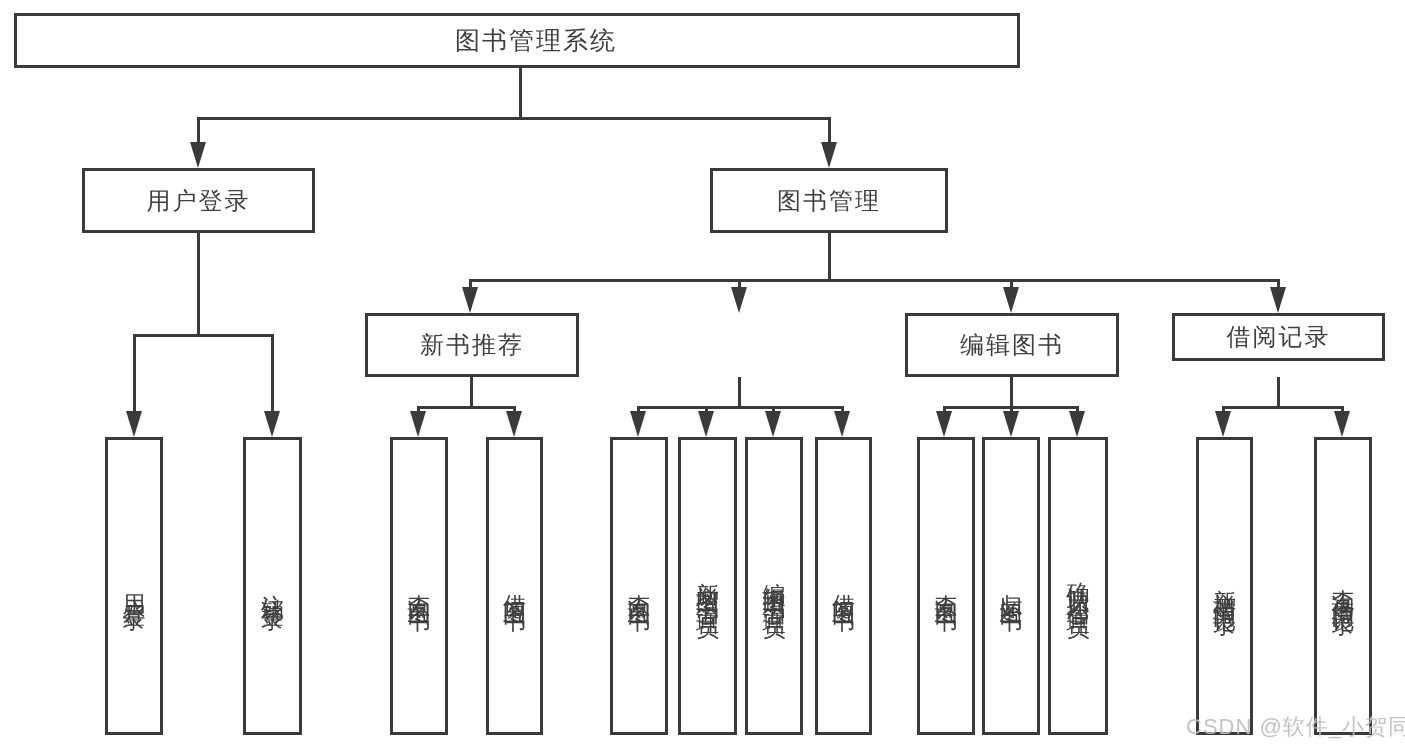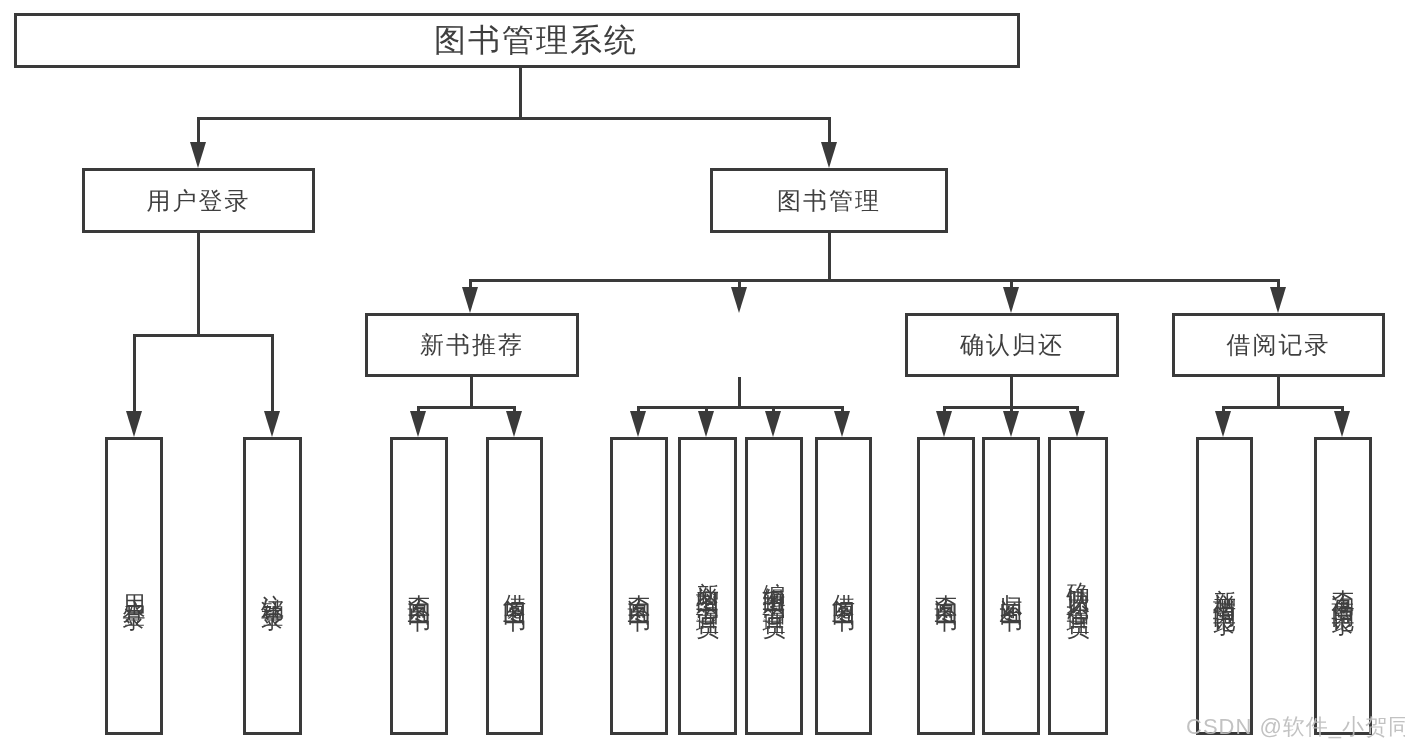--- a/index.html
+++ b/index.html
@@ -12,21 +12,21 @@
   }
   .box{
     position:absolute;
     box-sizing:border-box;
     background:#ffffff;
     border:3px solid #3a3a3a;
     display:flex;align-items:center;justify-content:center;
     color:#3f3f3f;
   }
   .hbox{font-size:24px;letter-spacing:2px;}
-  .rootbox{font-size:32px;letter-spacing:2px;padding-left:38px;}
+  .rootbox{font-size:25px;letter-spacing:2px;padding-left:38px;}
   .vbox{
     font-size:23px;
     letter-spacing:5px;
   }
   .vbox .vtext{
     writing-mode:vertical-lr;
     text-orientation:upright;
     line-height:1;
   }
   .ln{position:absolute;background:#3a3a3a;}
@@ -60,23 +60,23 @@
     <span>用户登录</span>
   </div>
   <div class="box hbox" style="left:365px;top:313px;width:214px;height:64px;">
     <span>新书推荐</span>
   </div>
 
   <div class="box hbox" style="left:710px;top:168px;width:238px;height:65px;">
     <span>图书管理</span>
   </div>
   <div class="box hbox" style="left:905px;top:313px;width:214px;height:64px;">
-    <span>确认归还</span>
+    <span>编辑图书</span>
   </div>
-  <div class="box hbox" style="left:1172px;top:313px;width:213px;height:64px;">
+  <div class="box hbox" style="left:1172px;top:313px;width:213px;height:48px;">
     <span>借阅记录</span>
   </div>
 
   <div class="box vbox" style="left:105px;top:437px;width:58px;height:298px;">
     <span class="vtext">用户登录</span>
   </div>
   <div class="box vbox" style="left:243px;top:437px;width:59px;height:298px;">
     <span class="vtext">注销登录</span>
   </div>
   <div class="box vbox" style="left:390px;top:437px;width:58px;height:298px;">

